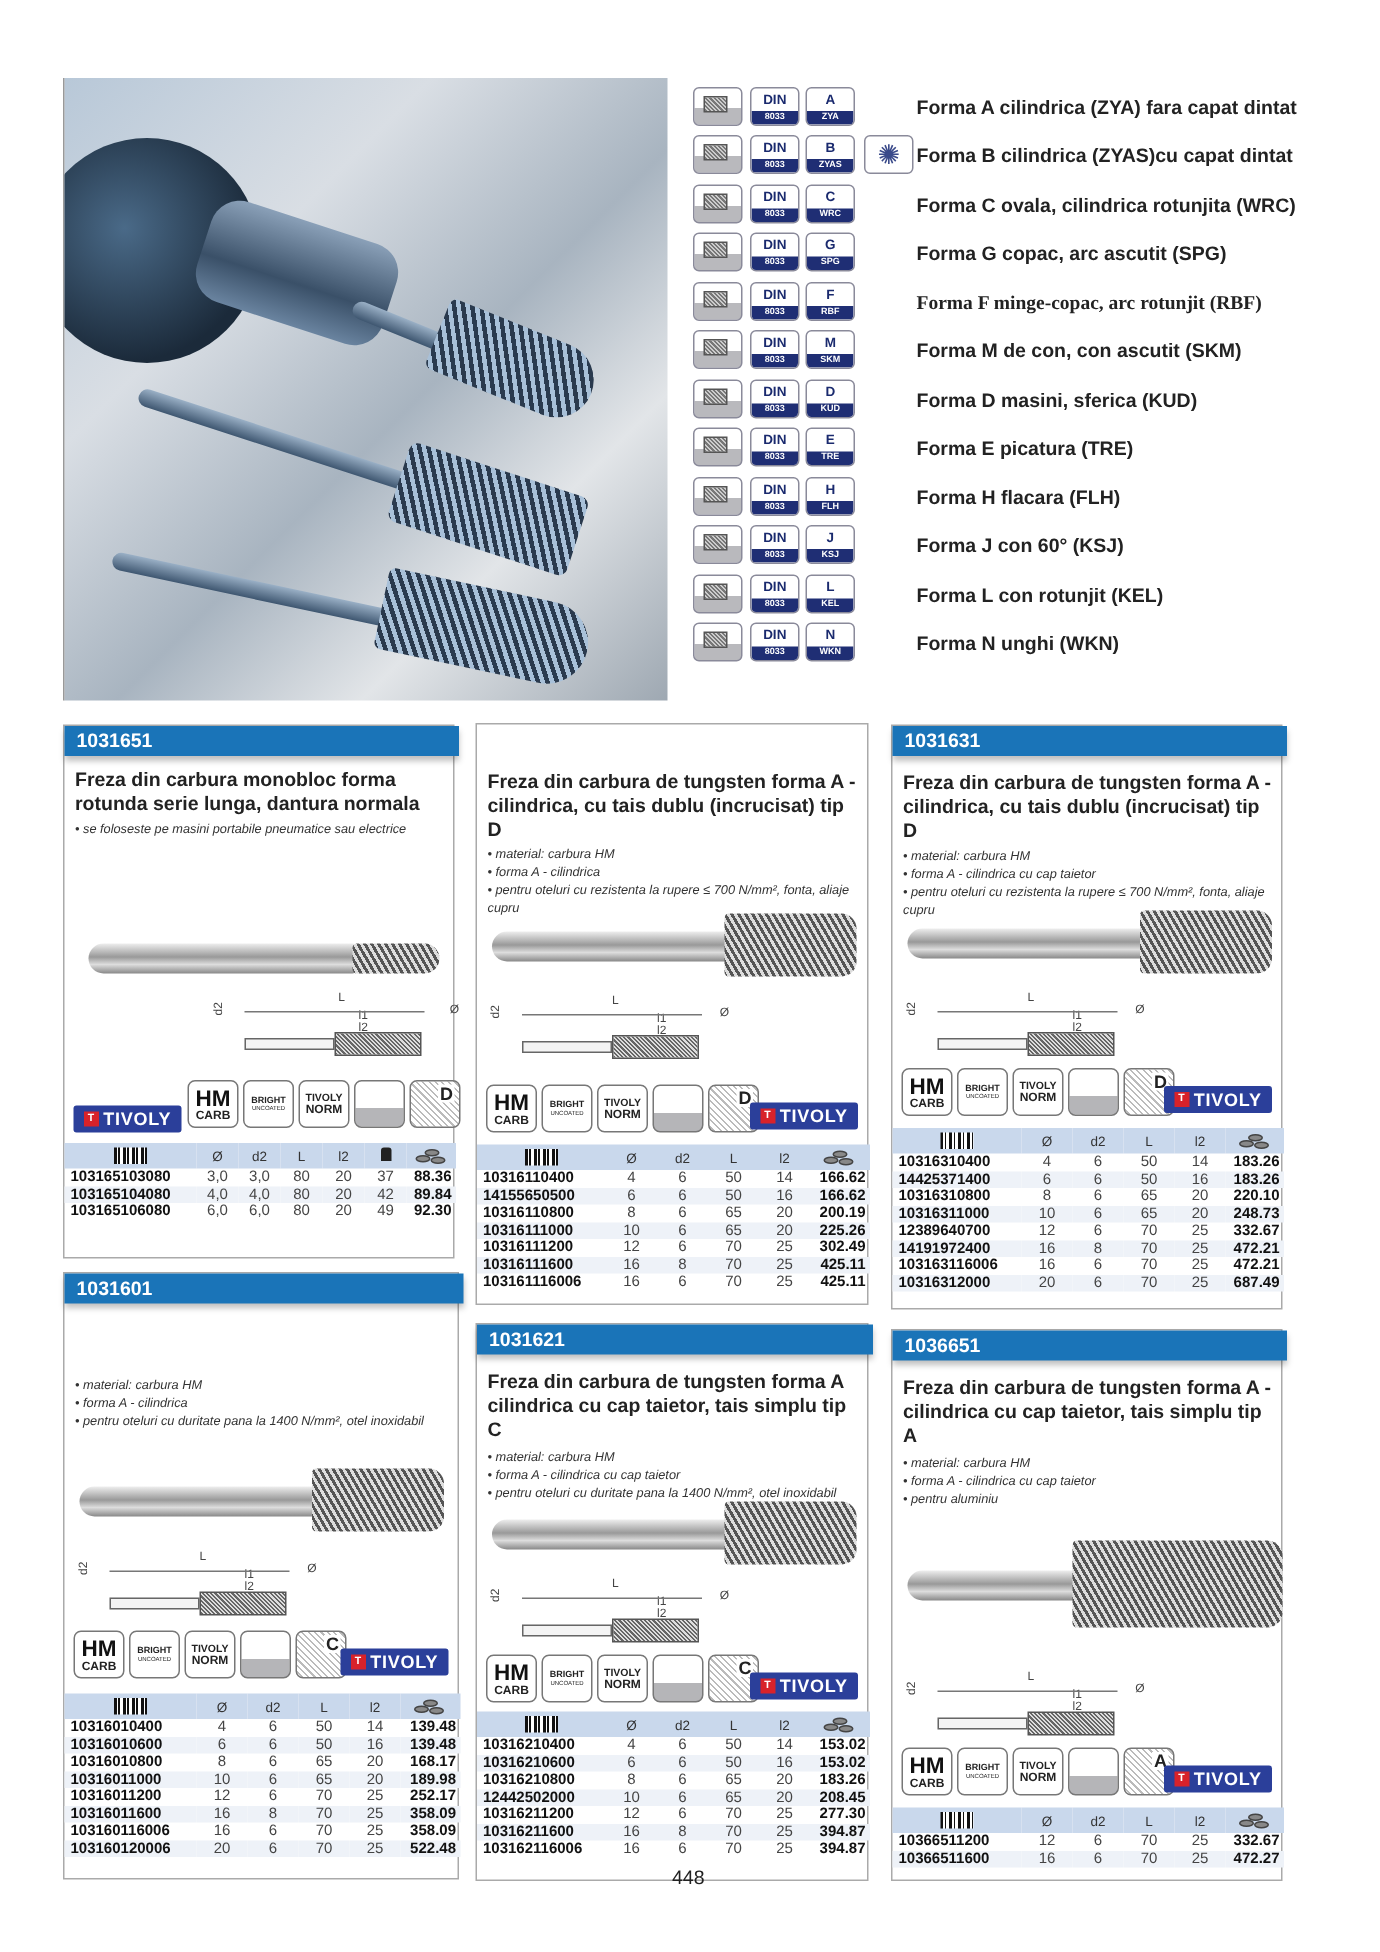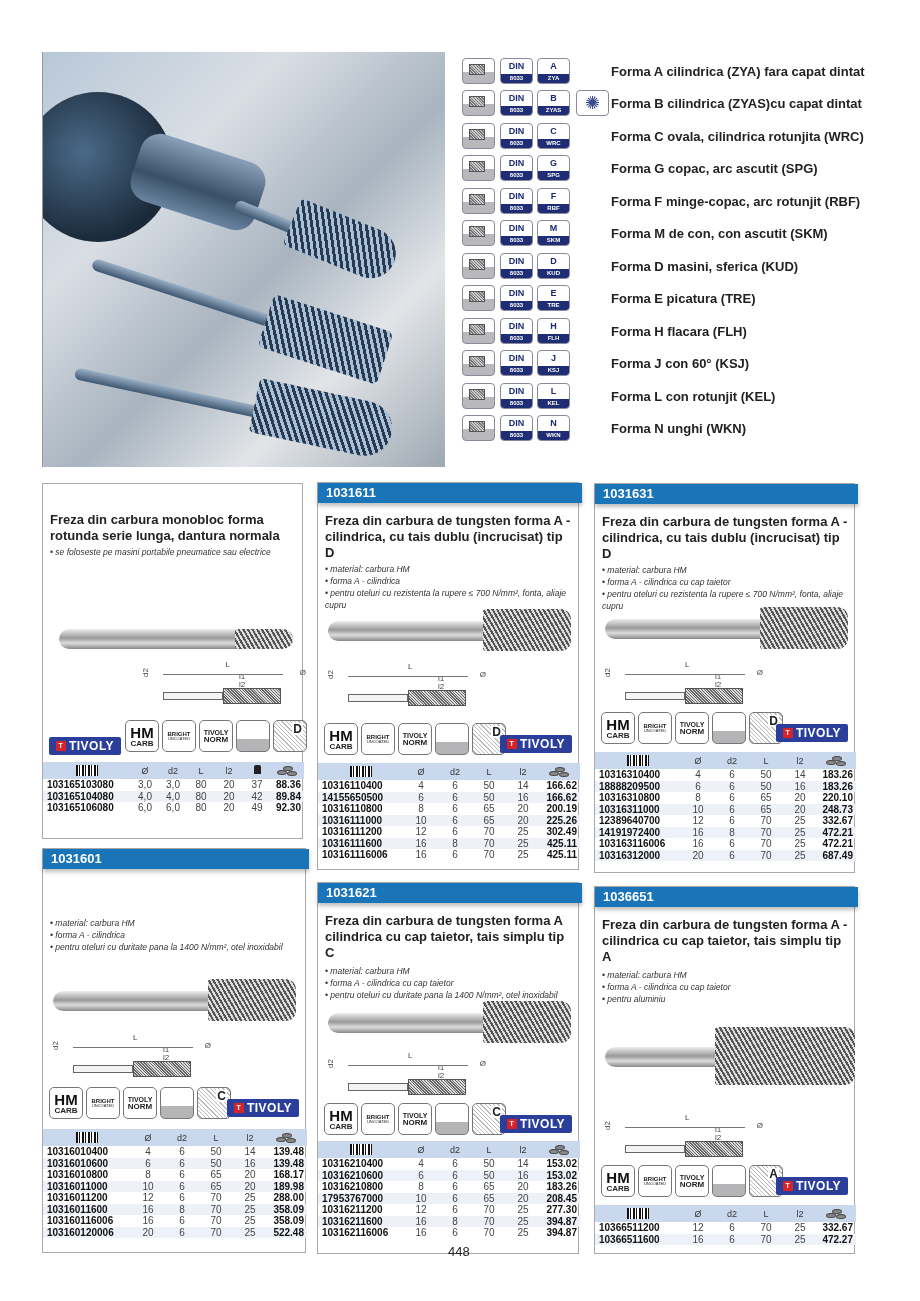--- a/index.html
+++ b/index.html
@@ -131,21 +131,21 @@
     <div class="din">
         <div class="t">DIN</div>
         <div class="b">8033</div>
       </div>
     <div class="din">
         <div class="t">F</div>
         <div class="b">RBF</div>
       </div>
 
   </div>
-    <div class="form-label" style="top: 136px;">Forma F minge-copac, arc rotunjit (RBF)</div>
+    <div class="form-label" style="top: 136px; font-family: Liberation Serif, serif;">Forma F minge-copac, arc rotunjit (RBF)</div>
     <div class="form-row" style="top: 162px;">
     <div class="ico">
         <div class="burr"></div>
       </div>
     <div class="din">
         <div class="t">DIN</div>
         <div class="b">8033</div>
       </div>
     <div class="din">
         <div class="t">M</div>
@@ -241,20 +241,21 @@
         <div class="t">N</div>
         <div class="b">WKN</div>
       </div>
 
   </div>
     <div class="form-label" style="top: 363px;">Forma N unghi (WKN)</div>
   </div>
 
 <div id="cards">
     <div class="card" style="left: 42px; top: 483px; width: 261px; height: 356px;">
+    <div class="card-head">1031651</div>
     <div class="card-title" style="top:28px">Freza din carbura monobloc forma rotunda serie lunga, dantura normala</div>
     <div class="card-desc" style="top:62px">
         <div>• se foloseste pe masini portabile pneumatice sau electrice</div>
       </div>
     <div class="tool-img" style="left:16px;top:145px;width:180px"></div>
     <div class="tool-cut" style="left:192px;top:145px;width:58px;height:20px"></div>
     <div style="position:absolute;left:110px;top:180px;width:145px;height:40px">
       <div class="dim" style="left:50%;top:-4px">L</div>
       <div class="dim" style="left:86px;top:8px">l1</div>
       <div class="dim" style="left:86px;top:16px">l2</div>
@@ -324,21 +325,20 @@
             <td class="">6,0</td>
             <td class="">80</td>
             <td class="">20</td>
             <td class="">49</td>
             <td class="price">92.30</td>
           </tr>
         </tbody>
     </table>
   </div>
     <div class="card" style="left: 317px; top: 482px; width: 262px; height: 388px;">
-    <div class="card-head">1031611</div>
     <div class="card-title" style="top:30px">Freza din carbura de tungsten forma A - cilindrica, cu tais dublu (incrucisat) tip D</div>
     <div class="card-desc" style="top:80px">
         <div>• material: carbura HM</div>
         <div>• forma A - cilindrica</div>
         <div>• pentru oteluri cu rezistenta la rupere ≤ 700 N/mm², fonta, aliaje cupru</div>
       </div>
     <div class="tool-img" style="left:10px;top:138px;width:160px"></div>
     <div class="tool-cut" style="left:165px;top:126px;width:88px;height:42px"></div>
     <div style="position:absolute;left:20px;top:183px;width:140px;height:40px">
       <div class="dim" style="left:50%;top:-4px">L</div>
@@ -501,21 +501,21 @@
       <tbody>
           <tr>
             <td class="code">10316310400</td>
             <td class="">4</td>
             <td class="">6</td>
             <td class="">50</td>
             <td class="">14</td>
             <td class="price">183.26</td>
           </tr>
           <tr>
-            <td class="code">18888209500</td>
+            <td class="code">14425371400</td>
             <td class="">6</td>
             <td class="">6</td>
             <td class="">50</td>
             <td class="">16</td>
             <td class="price">183.26</td>
           </tr>
           <tr>
             <td class="code">10316310800</td>
             <td class="">8</td>
             <td class="">6</td>
@@ -651,21 +651,21 @@
             <td class="">65</td>
             <td class="">20</td>
             <td class="price">189.98</td>
           </tr>
           <tr>
             <td class="code">10316011200</td>
             <td class="">12</td>
             <td class="">6</td>
             <td class="">70</td>
             <td class="">25</td>
-            <td class="price">288.00</td>
+            <td class="price">252.17</td>
           </tr>
           <tr>
             <td class="code">10316011600</td>
             <td class="">16</td>
             <td class="">8</td>
             <td class="">70</td>
             <td class="">25</td>
             <td class="price">358.09</td>
           </tr>
           <tr>
@@ -760,21 +760,21 @@
           </tr>
           <tr>
             <td class="code">10316210800</td>
             <td class="">8</td>
             <td class="">6</td>
             <td class="">65</td>
             <td class="">20</td>
             <td class="price">183.26</td>
           </tr>
           <tr>
-            <td class="code">17953767000</td>
+            <td class="code">12442502000</td>
             <td class="">10</td>
             <td class="">6</td>
             <td class="">65</td>
             <td class="">20</td>
             <td class="price">208.45</td>
           </tr>
           <tr>
             <td class="code">10316211200</td>
             <td class="">12</td>
             <td class="">6</td>

